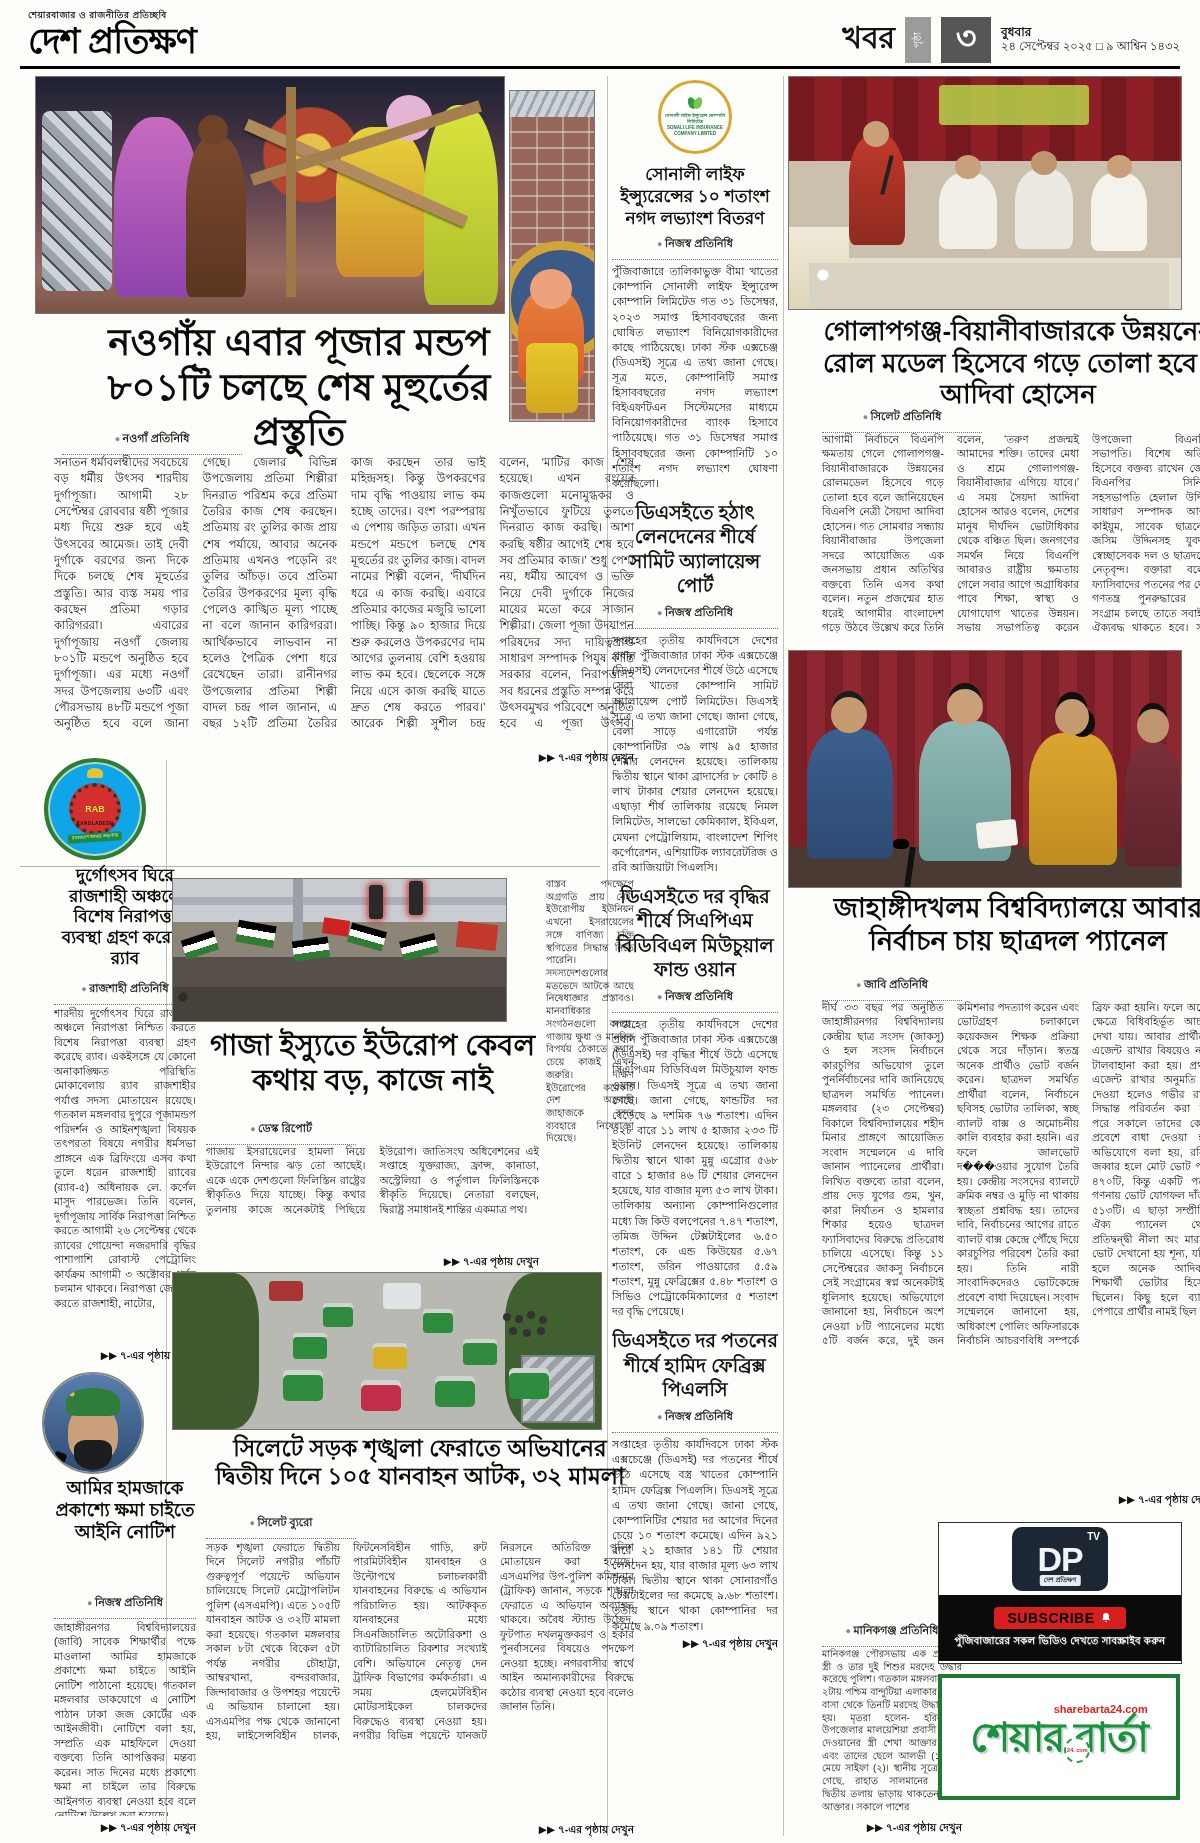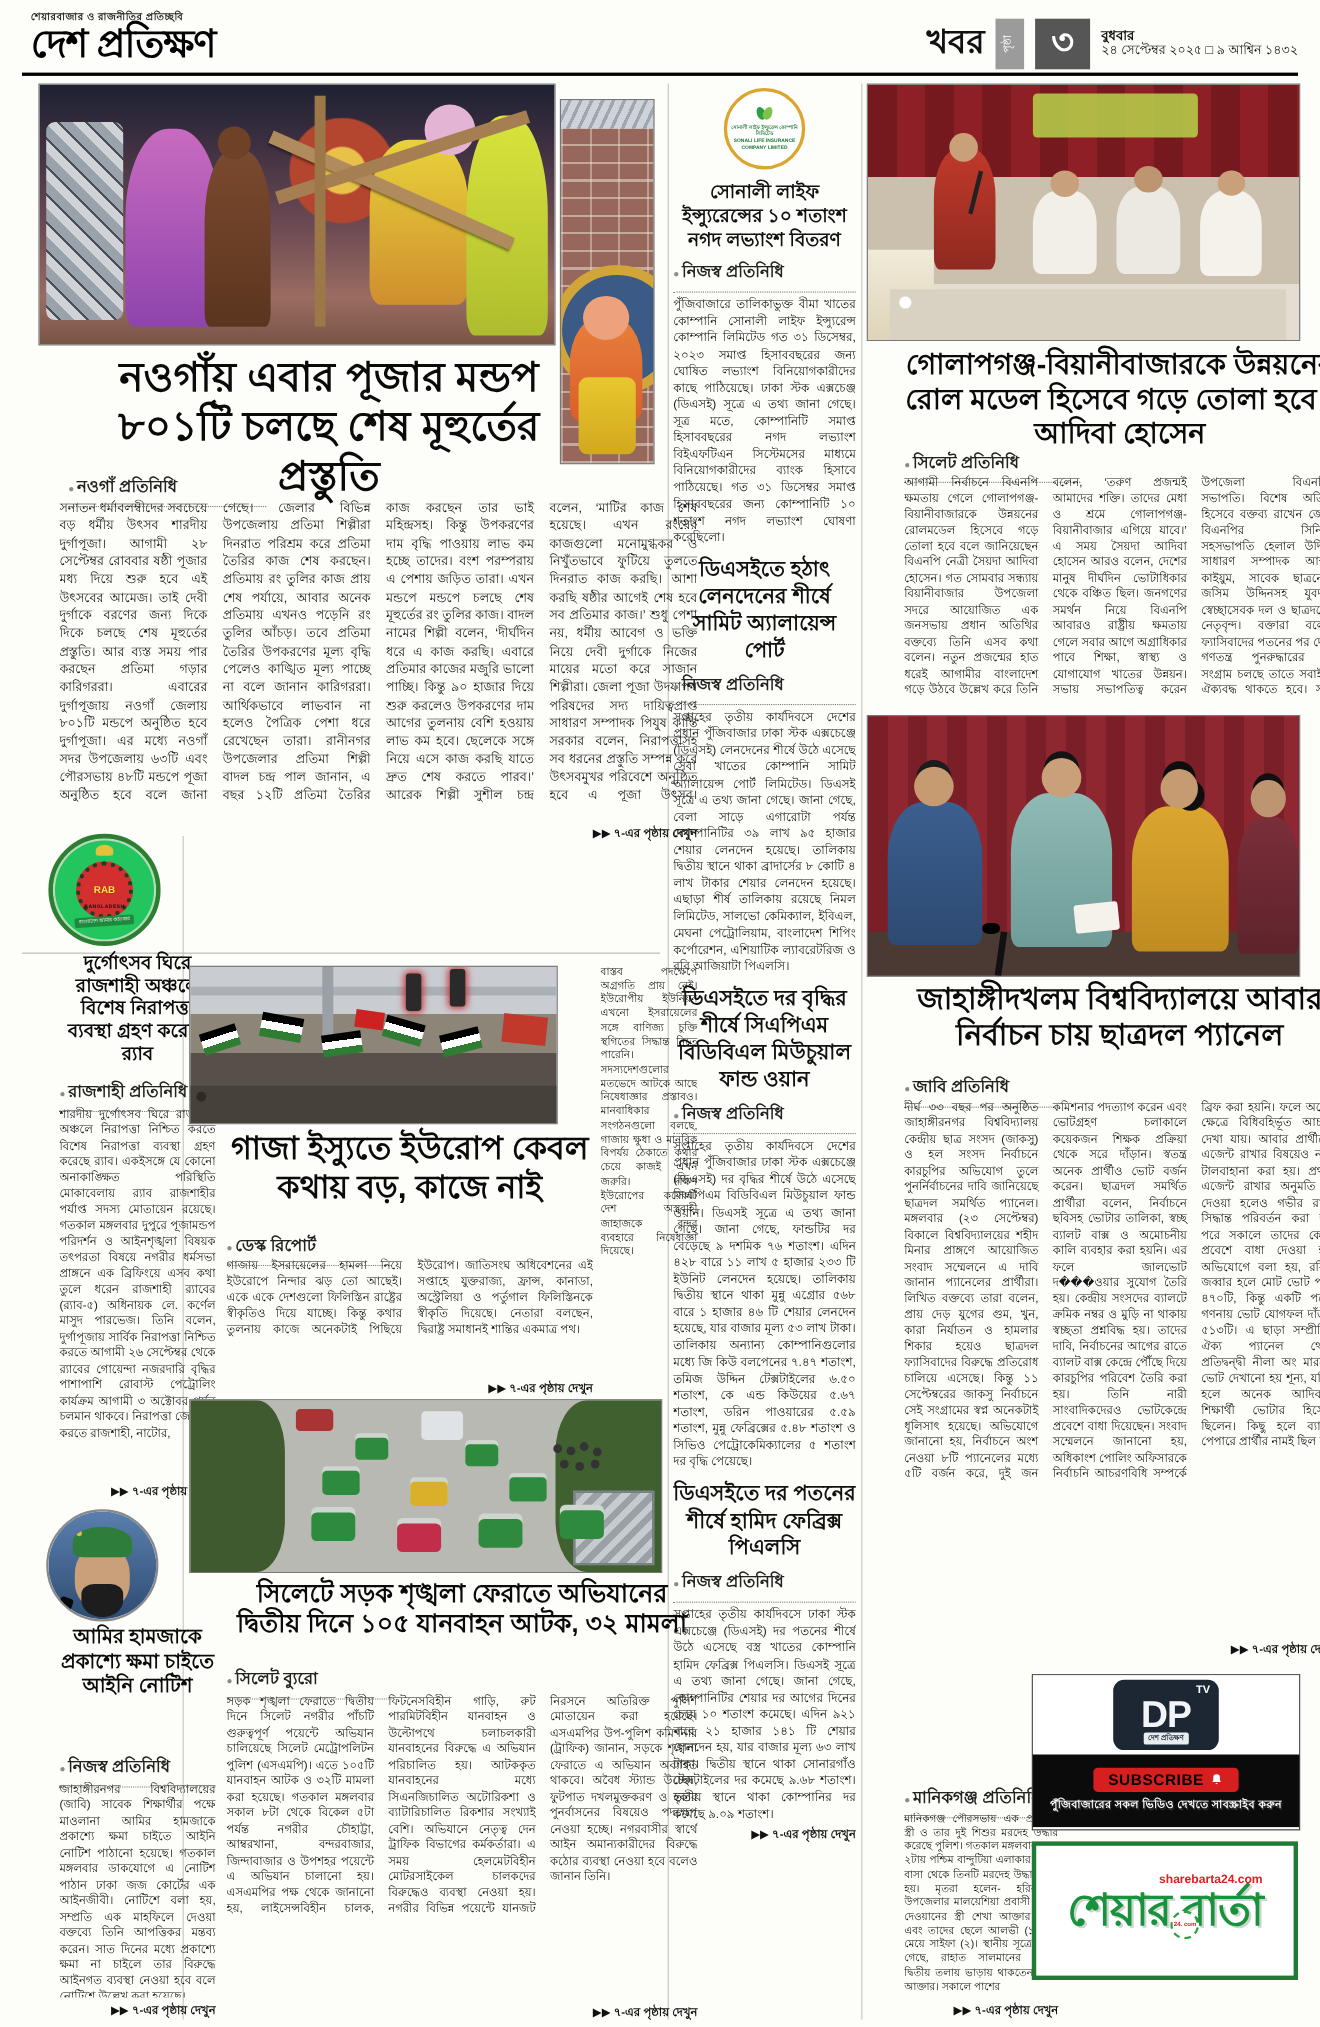--- a/index.html
+++ b/index.html
@@ -17,21 +17,21 @@
   .pagebox-dark{width:50px;height:46px;background:#565656;color:#fff;display:flex;align-items:center;justify-content:center;
                 font-size:32px;font-weight:800;}
   .dateblock{line-height:1.2;}
   .day{font-size:12px;font-weight:800;}
   .dateline{font-size:11.5px;}
   
   .block{position:absolute;margin-left:34px;}
   .photo{position:absolute;border:1px solid #777;overflow:hidden;background:#ccc;}
   .art{position:absolute;}
   .headline{font-weight:800;text-align:center;color:#0a0a0a;line-height:1.22;}
-  .byline{font-size:15px;font-weight:bold;color:#222;padding:2px 0 5px;border-bottom:1px dotted #777;}
+  .byline{font-size:11px;font-weight:bold;color:#222;padding:2px 0 5px;border-bottom:1px dotted #777;text-align:center;}
   .byline::before{content:"● ";color:#8a8a8a;font-size:9px;}
   .body{font-size:11.5px;line-height:1.42;text-align:justify;color:#141414;overflow:hidden;}
   .small{font-size:10.5px;line-height:1.38;}
   .tiny{font-size:9.5px;line-height:1.34;}
   .cols2{column-count:2;column-gap:14px;}
   .cols3{column-count:3;column-gap:13px;}
   .cols4{column-count:4;column-gap:14px;}
   .jump{font-size:10.5px;font-weight:800;text-align:right;margin-top:2px;}
   .vrule{position:absolute;width:1px;background:#c2c2bd;}
   .hrule{position:absolute;height:1px;background:#b5b5b0;}
@@ -40,21 +40,21 @@
   .fin-headline{font-size:19px;font-weight:800;text-align:center;line-height:1.28;margin:10px 0 4px;}
   .fin-body{font-size:10.8px;line-height:1.4;text-align:justify;margin-top:4px;}
   
   .sonali-logo{width:68px;height:68px;border-radius:50%;border:3px solid #dca62e;margin:4px auto 2px;
                display:flex;flex-direction:column;align-items:center;justify-content:center;background:#fff;}
   .sonali-txt{font-size:4.5px;color:#1d7a33;font-weight:bold;text-align:center;line-height:1.3;}
   .sprout{width:14px;height:14px;position:relative;margin-bottom:2px;}
   .sprout:before,.sprout:after{content:"";position:absolute;width:8px;height:12px;background:#2e9e43;border-radius:50% 50% 50% 50%/60% 60% 40% 40%;}
   .sprout:before{left:0;transform:rotate(-25deg);}
   .sprout:after{right:0;transform:rotate(25deg);background:#7fc24a;}
-  .rab-logo{position:absolute;width:94px;height:94px;border-radius:50%;background:#22c55e;border:4px solid #2e7d32;
+  .rab-logo{position:absolute;width:94px;height:94px;border-radius:50%;background:#0ea5e9;border:4px solid #2e7d32;
             box-shadow:0 0 0 2px #b8d9b8 inset;display:flex;align-items:center;justify-content:center;}
   .rab-core{width:44px;height:44px;border-radius:50%;background:#d32f2f;border:4px dotted #243b24;position:relative;
             display:flex;align-items:center;justify-content:center;}
   .rab-top{position:absolute;top:6px;left:50%;transform:translateX(-50%);width:16px;height:10px;background:#e2c23a;border-radius:50% 50% 20% 20%;}
   .rab-rab{color:#ffeb3b;font-size:9px;font-weight:800;text-shadow:0 0 1px #900;}
   .rab-banner{position:absolute;bottom:14px;left:50%;transform:translateX(-50%) rotate(-4deg);background:#1f8a3d;color:#fff;
               font-size:4.5px;padding:1px 4px;white-space:nowrap;border-radius:2px;}
   .rab-sub{position:absolute;bottom:30px;left:50%;transform:translateX(-50%);font-size:4.5px;color:#111;font-weight:bold;letter-spacing:.5px;}
   
   .dptv{position:absolute;border:1px solid #333;background:#fff;}

